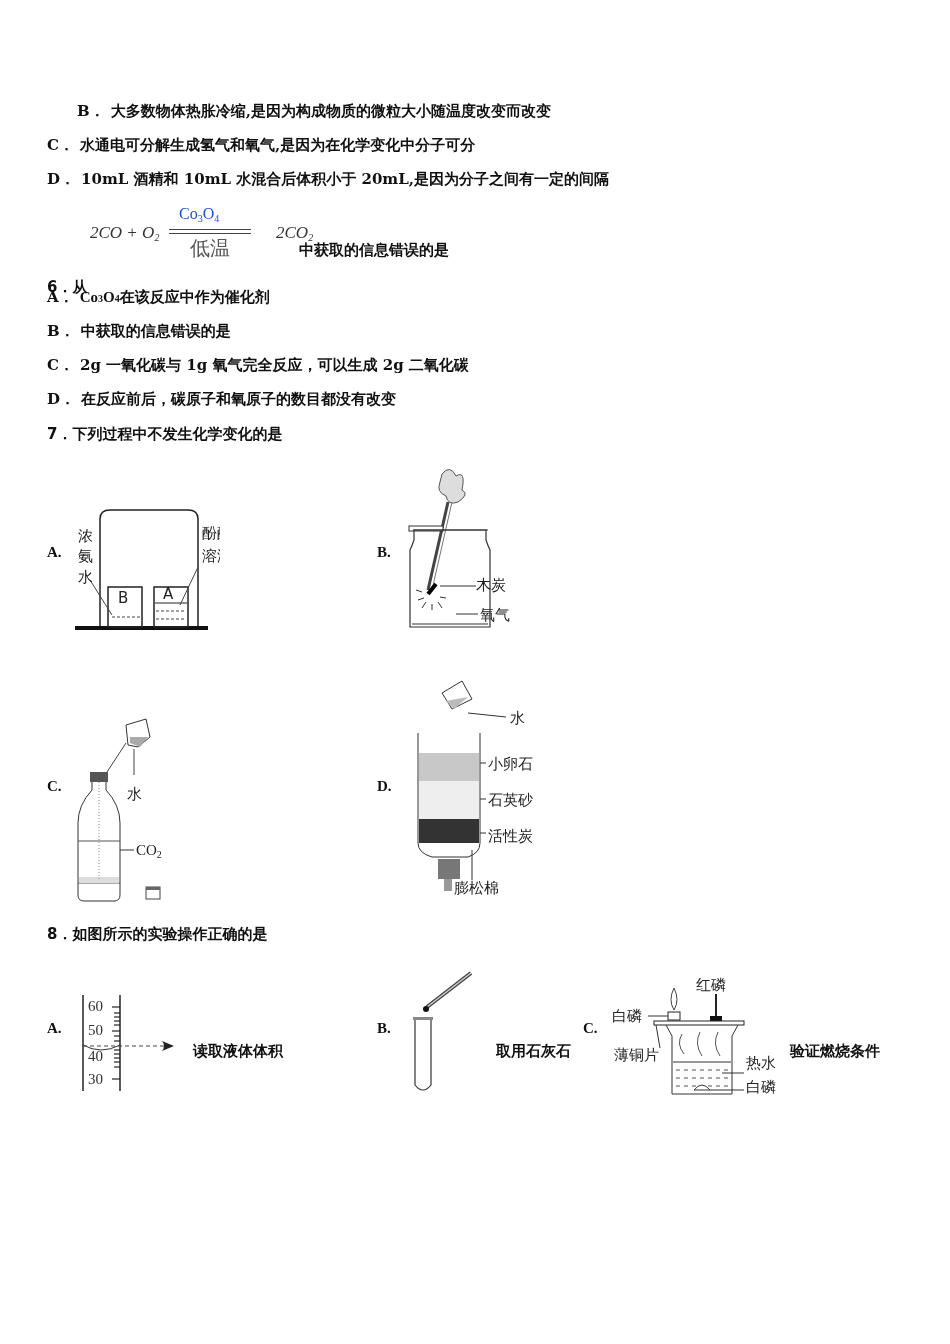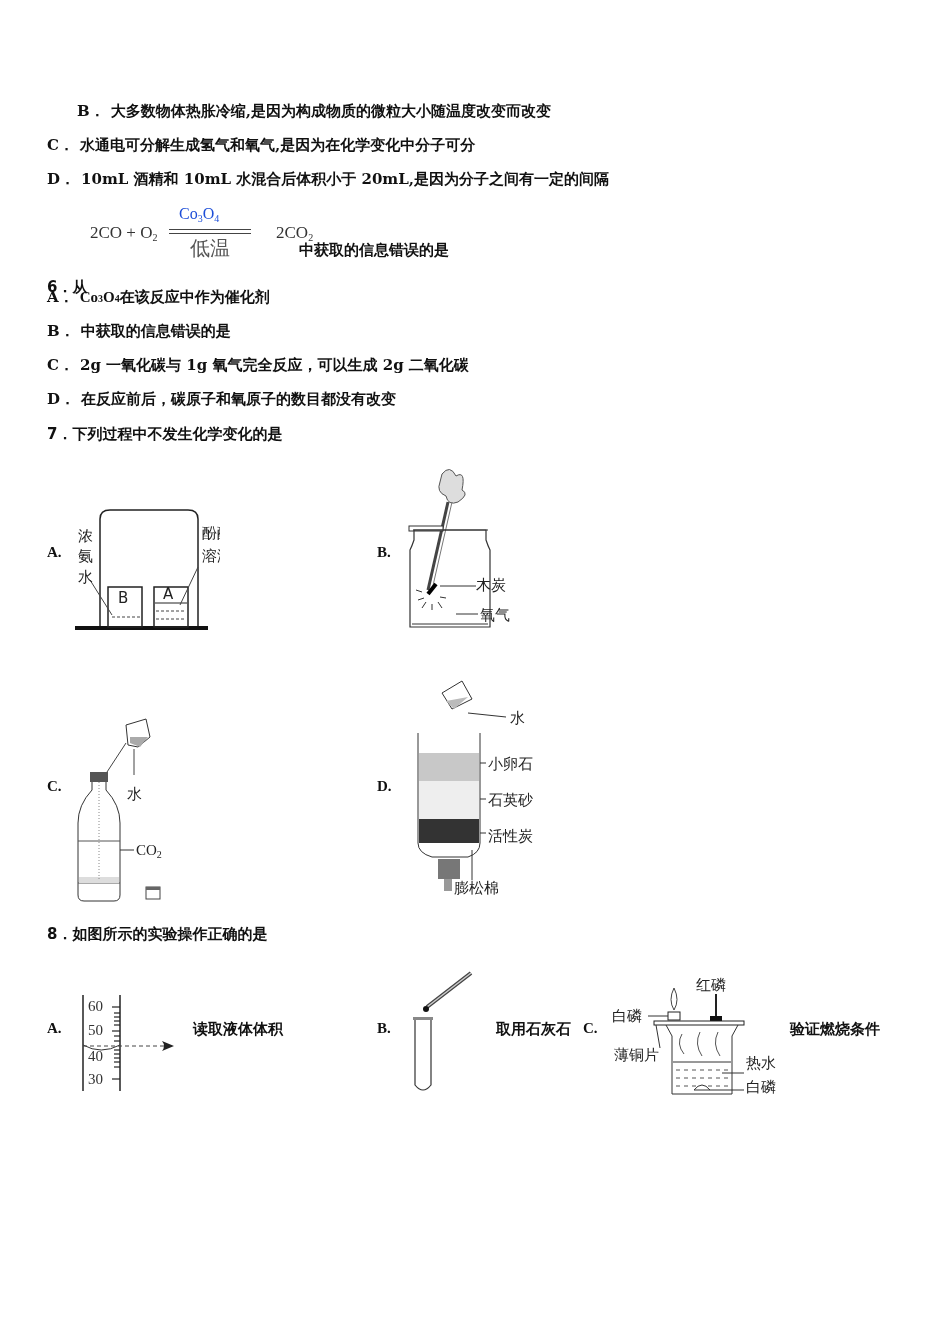--- a/index.html
+++ b/index.html
@@ -14,34 +14,34 @@
     }
     .line .lbl { display: inline-block; margin-right: 6px; }
     .qnum { font-family: "DejaVu Sans", "Liberation Sans", sans-serif; font-weight: bold; }
     .eq {
       position: absolute; left: 47px; top: 205px; height: 60px;
       font-size: 15px; font-weight: bold; white-space: nowrap;
     }
     .eq .from { position: absolute; left: 0; top: 28px; margin-top: 45px; }
     .eq .chem {
       position: absolute; font-family: "Liberation Serif", serif;
-      font-weight: normal; font-size: 17px; color: #333;
+      font-weight: normal; font-size: 17px; color: #333; font-style: italic;
     }
     .eq .sub { font-size: 10px; vertical-align: -3px; }
     .eq .arrow-top { position: absolute; left: 132px; top: 0; width: 66px; text-align: left; font-family: "Liberation Serif", serif; font-weight: normal; font-size: 16px; color: #1d4ed8; }
     .eq .arrow-line { position: absolute; left: 122px; top: 24px; width: 82px; height: 3px; border-top: 1px solid #444; border-bottom: 1px solid #444; }
     .eq .arrow-bot { position: absolute; left: 122px; top: 30px; width: 82px; text-align: center; font-family: "DejaVu Sans", sans-serif; font-weight: normal; font-size: 20px; color: #555; }
     .eq .tail { position: absolute; left: 252px; top: 36px; text-align: center; }
     .opt-label {
       position: absolute; font-size: 15px; font-weight: bold;
       font-family: "Liberation Serif", serif;
     }
     .fig { position: absolute; }
     .fig-caption {
-      position: absolute; font-size: 15px; font-weight: bold; white-space: nowrap;
+      position: absolute; font-size: 15px; font-weight: bold; white-space: nowrap; margin-top: 22px;
     }
     .diagram-text { font-family: "DejaVu Sans", sans-serif; font-size: 15px; fill: #222; }
   </style>
 </head>
 <body>
 
 <div class="line" style="top:101px;margin-left:30px;">
   <span class="lbl">B．</span><span>大多数物体热胀冷缩,是因为构成物质的微粒大小随温度改变而改变</span>
 </div>
 <div class="line" style="top:135px;">

